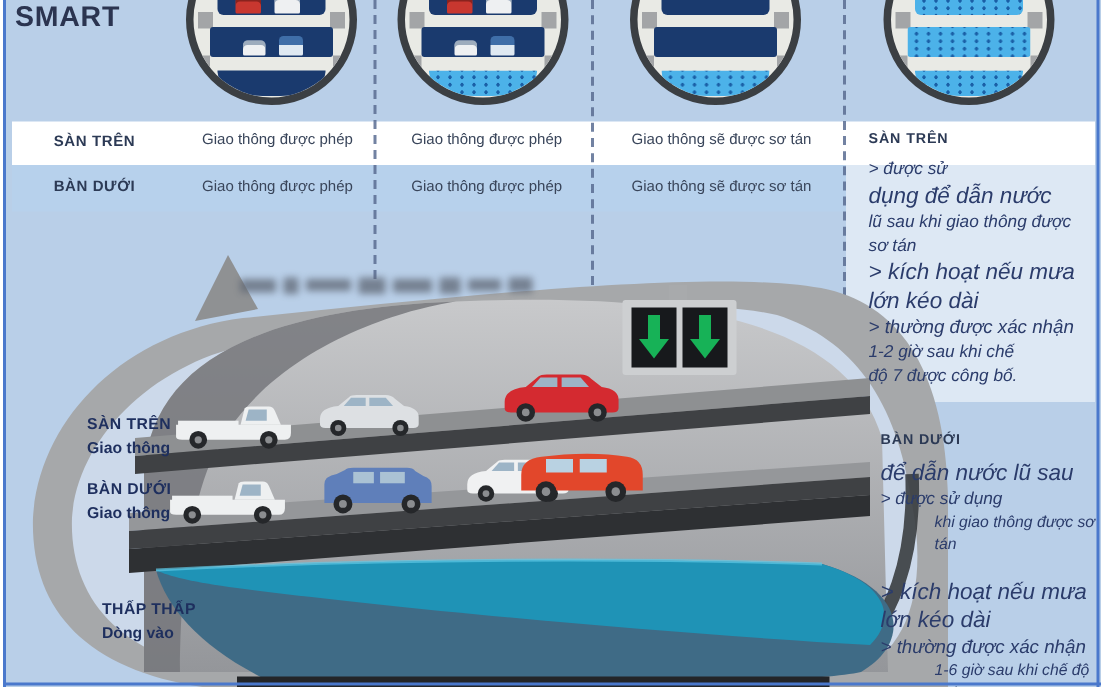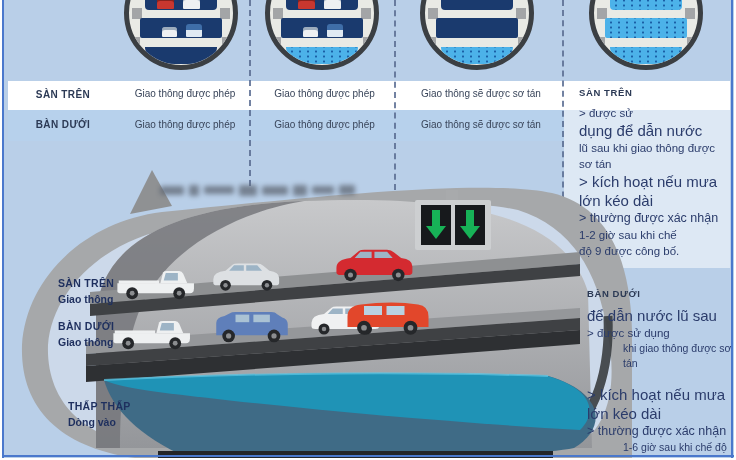--- a/index.html
+++ b/index.html
@@ -35,21 +35,21 @@
   .water{background:#4cb2e9;background-image:radial-gradient(circle,#1a5fa6 1px,rgba(0,0,0,0) 1.2px);
          background-size:8px 5px;background-position:2px 2px;}
   .tab{position:absolute;background:#a3a5a7;width:10px;height:11px;}
   .mcar{position:absolute;border-radius:3px 3px 1px 1px;box-shadow:inset 0 3px 0 rgba(35,70,110,.4);}
   .mc-white{background:#eef0f2;}
   .mc-red{background:#c8372f;box-shadow:inset 0 3px 0 rgba(60,10,10,.45);}
   .mc-van{background:linear-gradient(#3f6ea8 0 45%,#dfe9f2 45% 100%);box-shadow:none;}
 
   
   .sidehead{font-size:9.5px;font-weight:bold;color:#2c3a55;letter-spacing:.6px;margin:0 0 7px 0;}
-  .pline{color:#2b3c6b;margin:0;}
+  .pline{color:#2b3c6b;margin:0;font-style:italic;}
   .sz-s{font-size:10.5px;line-height:15px;padding-left:36px;}
   .sz-m{font-size:11.5px;line-height:16px;}
   .sz-ml{font-size:12.5px;line-height:17px;}
   .sz-l{font-size:15px;line-height:19px;}
   .gap{margin-top:14px;}
   .ptext{position:absolute;z-index:6;}
 
   
   .tlab{position:absolute;z-index:8;color:#1e2f5e;}
   .tlab b{font-size:10.5px;font-weight:bold;letter-spacing:.3px;display:block;}
@@ -61,20 +61,21 @@
   .wmark i{display:inline-block;background:#5f6774;border-radius:1px;}
 
   svg{position:absolute;z-index:4;pointer-events:none;}
 </style>
 </head>
 <body>
 
 <div class="page">
  <div class="canvas">
 
+  <div class="title">SMART</div>
 
   <div class="row1"></div>
   <div class="row2"></div>
   <div class="panelTop"></div>
 
   <div class="dash" style="left:247px;top:0;height:186px;"></div>
   <div class="dash" style="left:392px;top:0;height:190px;"></div>
   <div class="dash" style="left:560px;top:0;height:268px;"></div>
 
   <div class="circle" style="left:122px;">
@@ -143,21 +144,21 @@
   <div class="ptext" style="left:577px;top:87px;width:152px;">
     <p class="sidehead">SÀN TRÊN</p>
     <p class="pline sz-m">&gt; được sử</p>
     <p class="pline sz-l">dụng để dẫn nước</p>
     <p class="pline sz-m">lũ sau khi giao thông được</p>
     <p class="pline sz-m">sơ tán</p>
     <p class="pline sz-l">&gt; kích hoạt nếu mưa</p>
     <p class="pline sz-l">lớn kéo dài</p>
     <p class="pline sz-ml">&gt; thường được xác nhận</p>
     <p class="pline sz-m">1-2 giờ sau khi chế</p>
-    <p class="pline sz-m">độ 9 được công bố.</p>
+    <p class="pline sz-m">độ 7 được công bố.</p>
   </div>
 
   <div class="ptext" style="left:585px;top:288px;width:145px;">
     <p class="sidehead">BÀN DƯỚI</p>
     <p class="pline sz-l">để dẫn nước lũ sau</p>
     <p class="pline sz-m">&gt; được sử dụng</p>
     <p class="pline sz-s">khi giao thông được sơ tán</p>
     <p class="pline sz-l gap">&gt; kích hoạt nếu mưa</p>
     <p class="pline sz-l">lớn kéo dài</p>
     <p class="pline sz-ml">&gt; thường được xác nhận</p>

